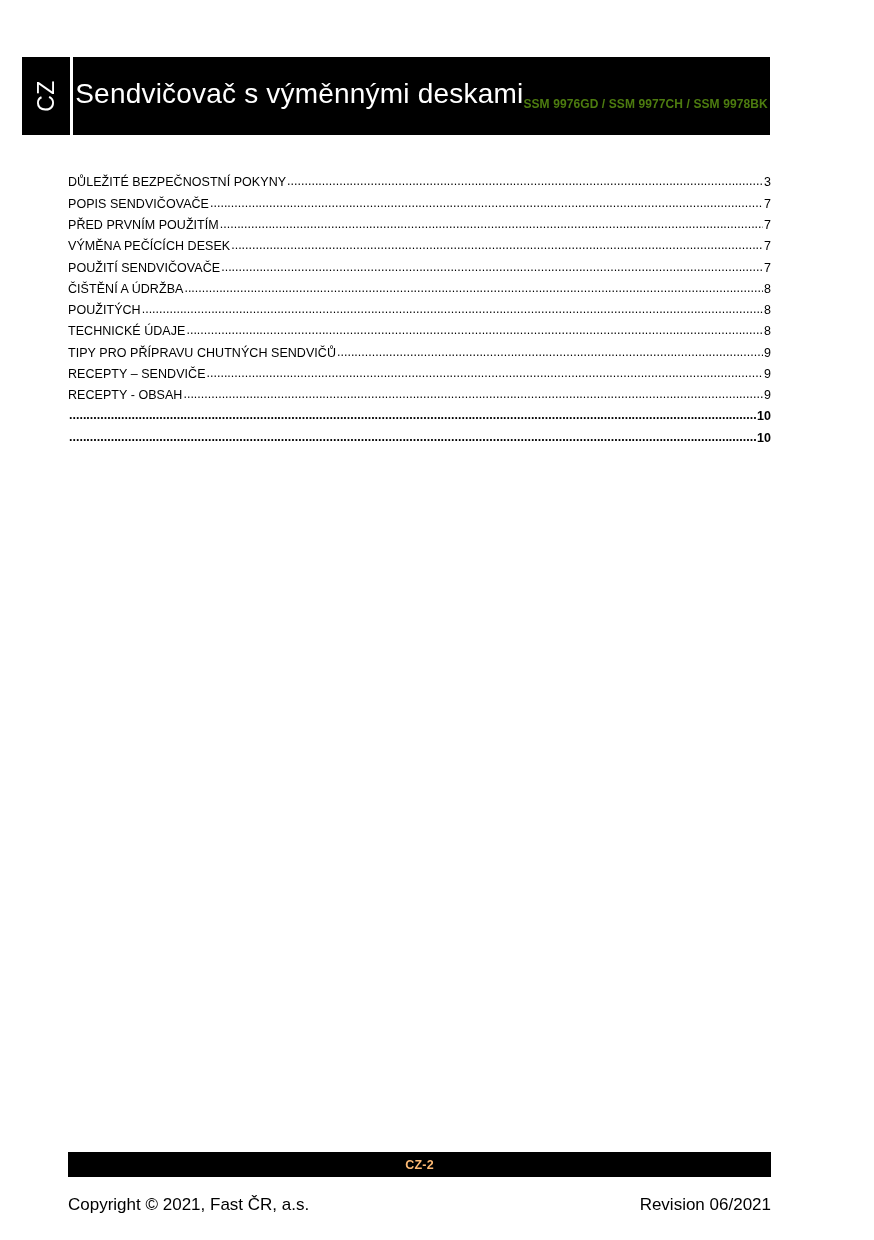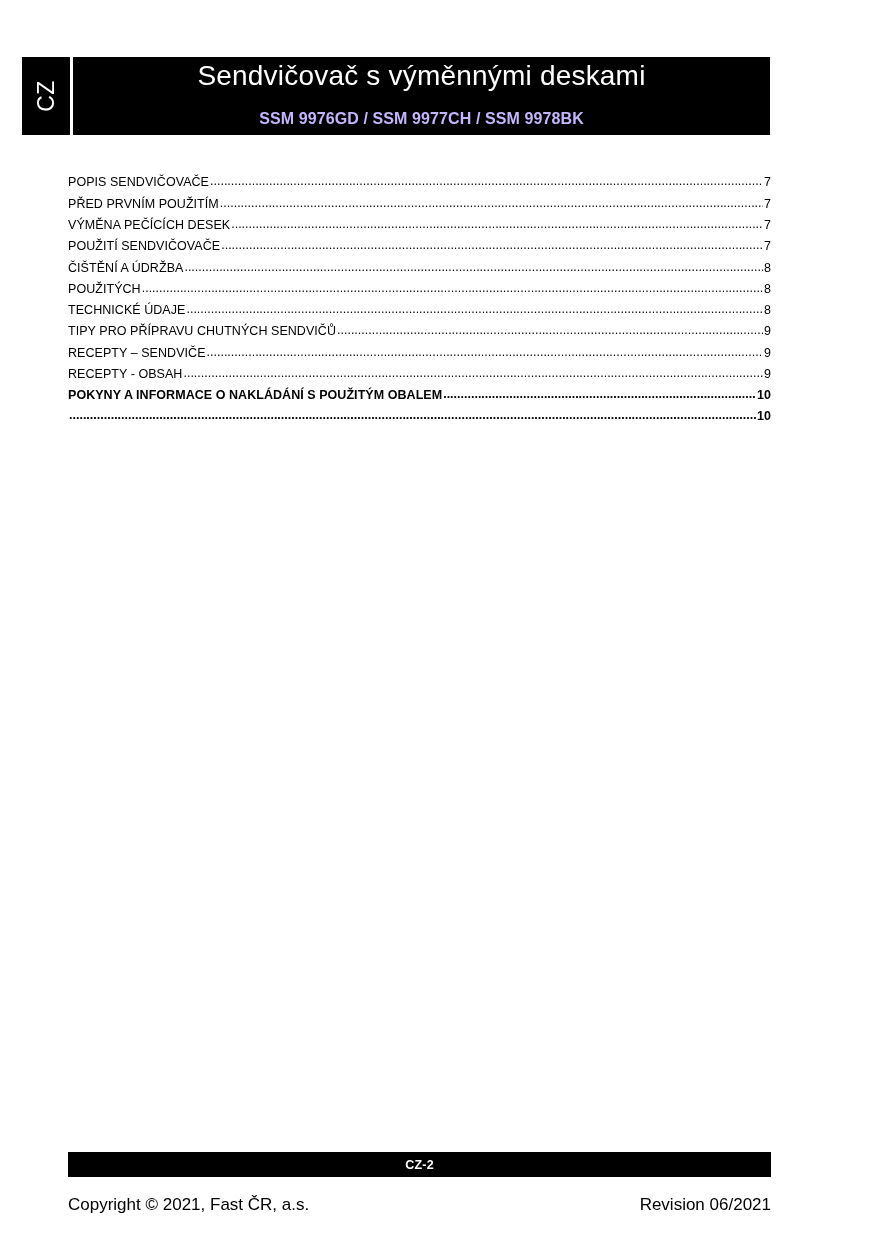--- a/index.html
+++ b/index.html
@@ -42,37 +42,36 @@
     transform: translate(-50%, -50%) rotate(-90deg);
     color: #ffffff;
     font-size: 23px;
     letter-spacing: 0.5px;
     white-space: nowrap;
     font-family: "Liberation Sans", sans-serif;
   }
   .header-titles {
     flex: 1 1 auto;
     display: flex;
-    flex-direction: column;
     align-items: center;
     justify-content: center;
     padding-bottom: 4px;
   }
   .header-title {
     color: #ffffff;
     font-size: 28px;
     font-weight: 400;
     line-height: 1.12;
     letter-spacing: 0.2px;
     text-align: center;
     font-family: "Liberation Sans", sans-serif;
   }
   .header-subtitle {
-    color: #c4b5fd;
-    font-size: 16px;
+    color: #4d7c0f;
+    font-size: 12px;
     font-weight: 600;
     margin-top: 19px;
     text-align: center;
     letter-spacing: 0.1px;
   }
 
   
   .content {
     position: absolute;
     left: 68px;
@@ -132,21 +131,21 @@
     left: 68px;
     top: 1152px;
     width: 703px;
     height: 25px;
     background: #000000;
     display: flex;
     align-items: center;
     justify-content: center;
   }
   .footer-bar-text {
-    color: #ffffff;
+    color: #fdba74;
     font-size: 12.5px;
     font-weight: 600;
     letter-spacing: 0.2px;
   }
   .footer-line {
     position: absolute;
     left: 68px;
     top: 1195px;
     width: 703px;
     display: flex;
@@ -166,20 +165,25 @@
   </div>
   <div class="header-titles">
     <div class="header-title">Sendvičovač s výměnnými deskami</div>
     <div class="header-subtitle">SSM 9976GD / SSM 9977CH / SSM 9978BK</div>
   </div>
 </div>
 
 <div class="content">
   <ul class="toc" id="toc-list">
       <li class="toc-item">
+        <span class="toc-label">DŮLEŽITÉ BEZPEČNOSTNÍ POKYNY</span>
+        <span class="toc-dots"></span>
+        <span class="toc-page">3</span>
+      </li>
+      <li class="toc-item">
         <span class="toc-label">POPIS SENDVIČOVAČE</span>
         <span class="toc-dots"></span>
         <span class="toc-page">7</span>
       </li>
       <li class="toc-item">
         <span class="toc-label">PŘED PRVNÍM POUŽITÍM</span>
         <span class="toc-dots"></span>
         <span class="toc-page">7</span>
       </li>
       <li class="toc-item">
@@ -216,21 +220,20 @@
         <span class="toc-label">RECEPTY – SENDVIČE</span>
         <span class="toc-dots"></span>
         <span class="toc-page">9</span>
       </li>
       <li class="toc-item">
         <span class="toc-label">RECEPTY - OBSAH</span>
         <span class="toc-dots"></span>
         <span class="toc-page">9</span>
       </li>
       <li class="toc-item bold">
-        <span class="toc-label">POKYNY A INFORMACE O NAKLÁDÁNÍ S POUŽITÝM OBALEM</span>
         <span class="toc-dots"></span>
         <span class="toc-page">10</span>
       </li>
       <li class="toc-item bold">
         <span class="toc-dots"></span>
         <span class="toc-page">10</span>
       </li>
     </ul>
 </div>
 

